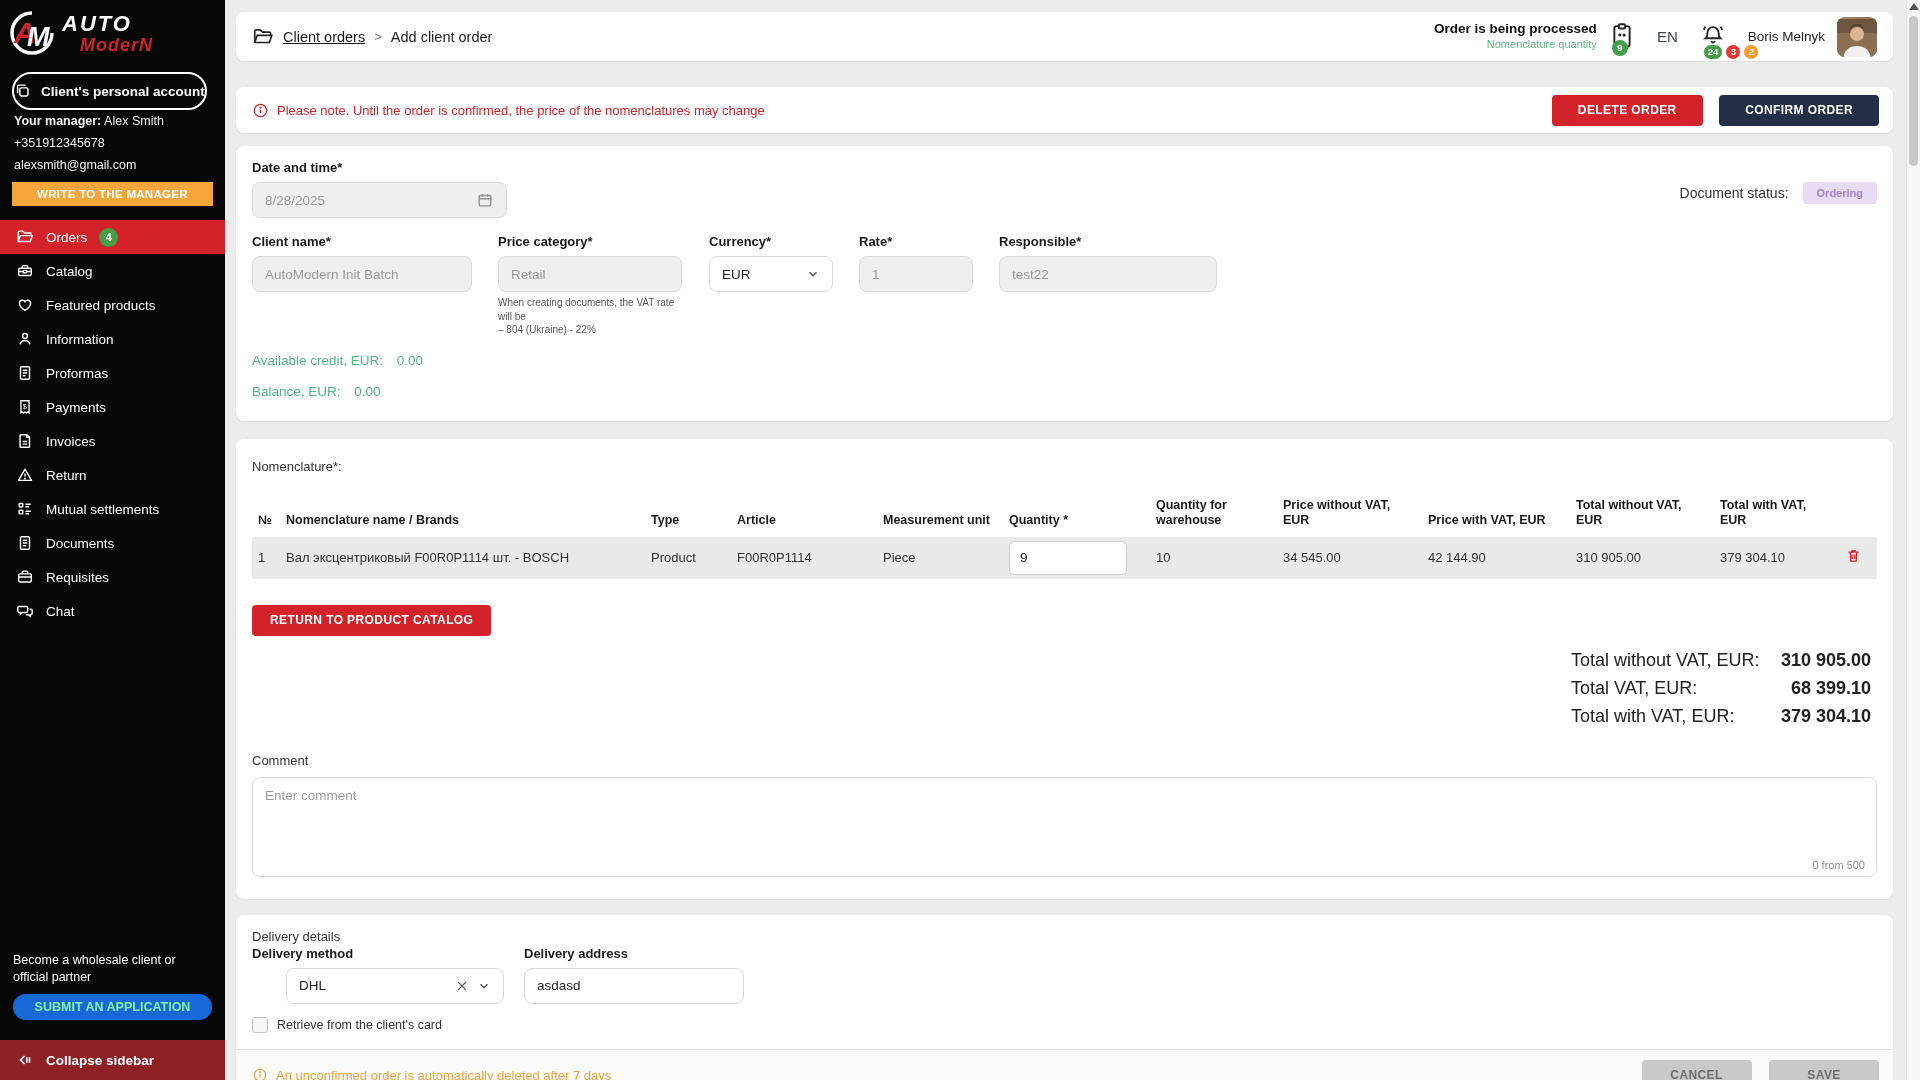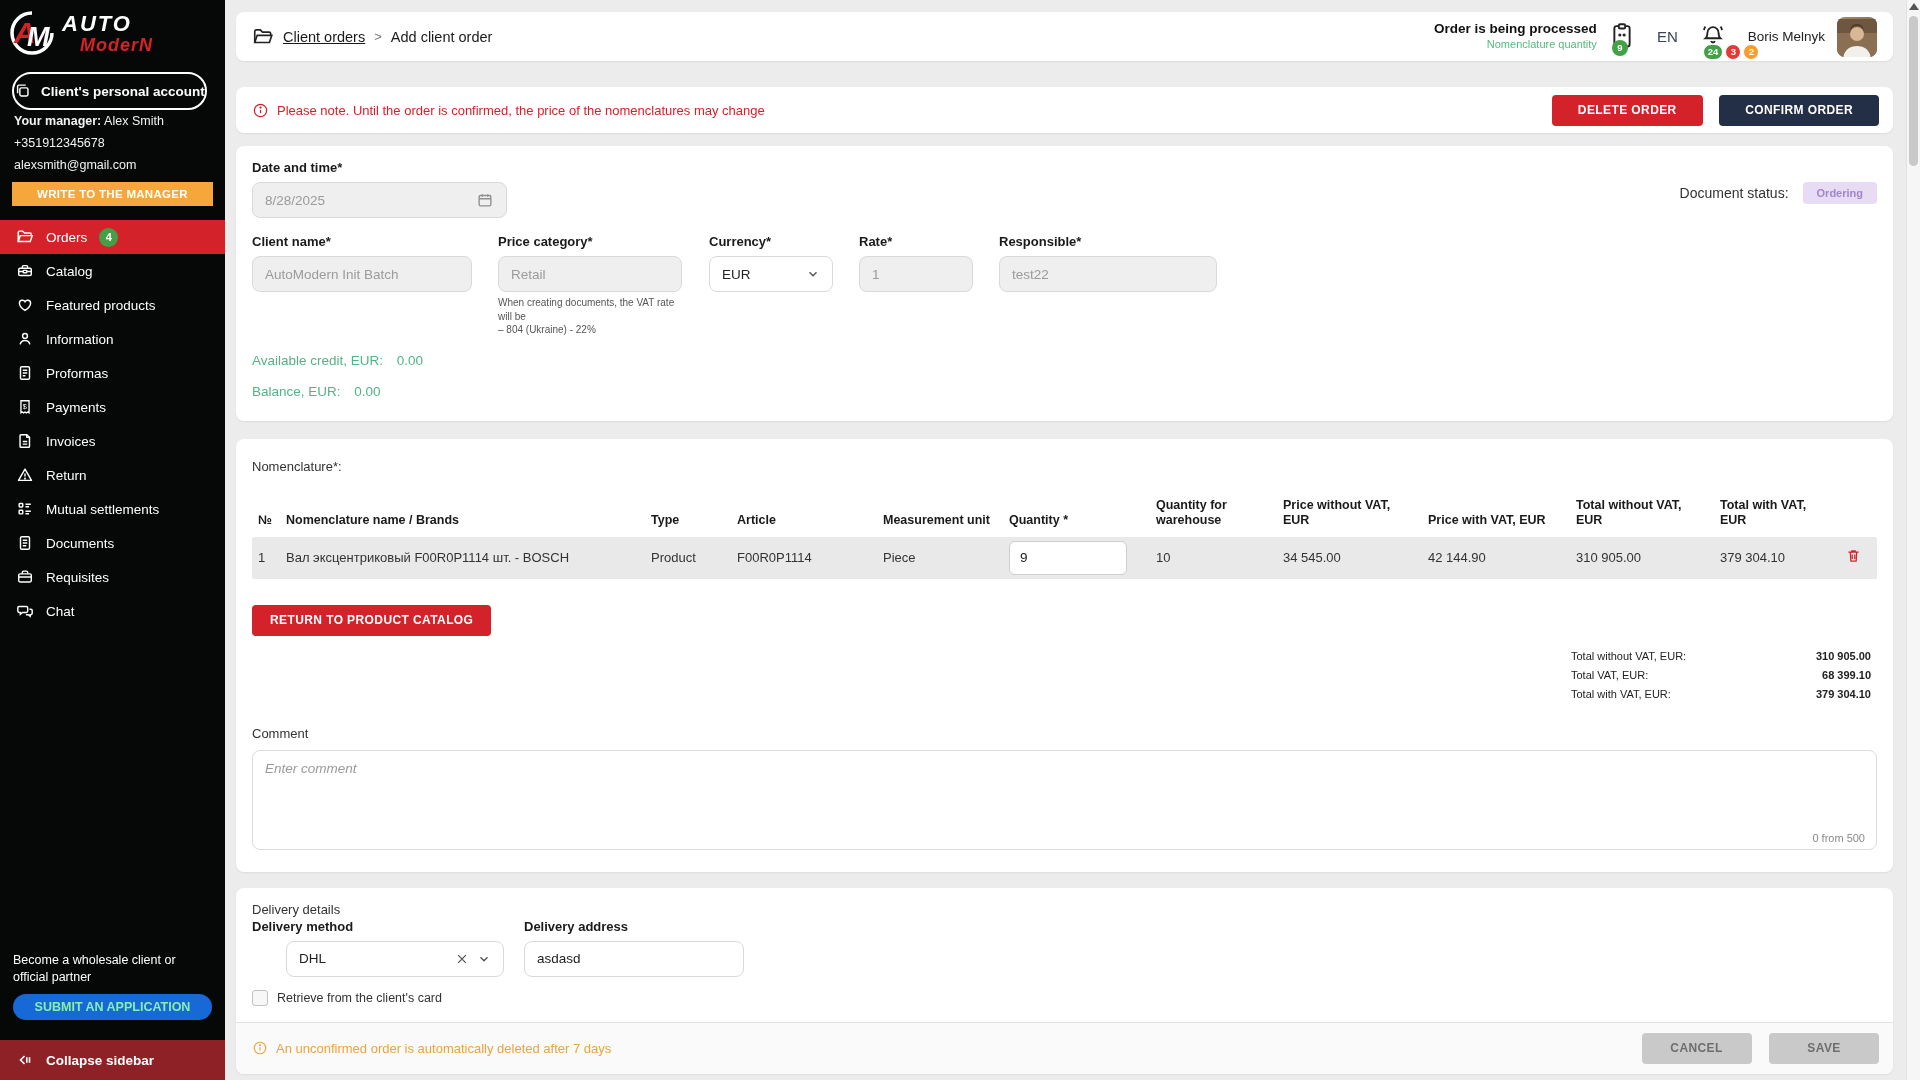--- a/index.html
+++ b/index.html
@@ -105,28 +105,28 @@
   .tr.body { background:#e9e9e9; height:42px; border-radius:2px; }
   .c-num{width:28px;} .c-name{width:365px;} .c-type{width:86px;} .c-art{width:146px;} .c-unit{width:126px;}
   .c-qty{width:147px;} .c-qwh{width:127px;} .c-p1{width:145px;} .c-p2{width:148px;} .c-t1{width:144px;}
   .c-t2{width:120px;} .c-trash{width:36px; display:flex; justify-content:flex-end;}
   .qty-input { width:118px; height:34px; border:1px solid #cfcfcf; border-radius:6px; padding:0 10px;
                font-size:13.5px; color:#222; font-family:"Liberation Sans",sans-serif; }
   .trash-btn { background:none; border:none; cursor:pointer; padding:2px; }
   .return-btn { margin-top:26px; background:#d3222a; height:31px; border:none; border-radius:4px;
                 color:#fff; font-weight:700; font-size:12px; letter-spacing:.4px; padding:0 18px; cursor:pointer; }
   .totals { margin-top:14px; margin-right:6px; display:flex; flex-direction:column; align-items:flex-end; gap:7px; }
-  .tot-row { display:flex; width:300px; font-size:11px; color:#222; }
+  .tot-row { display:flex; width:300px; font-size:18px; color:#222; }
   .tot-row .tl { flex:1; }
   .tot-row .tv { font-weight:700; }
   .comment-block { margin-top:26px; }
   .comment-lbl { font-size:13px; color:#333; font-weight:400; margin-bottom:9px; }
   .comment-wrap { position:relative; }
   .comment-area { width:100%; height:100px; border:1px solid #dcdcdc; border-radius:8px; resize:none;
-                  padding:10px 12px; font-size:13.5px; font-family:"Liberation Sans",sans-serif; color:#222;font-style:italic; }
+                  padding:10px 12px; font-size:13.5px; font-family:"Liberation Sans",sans-serif; color:#222; }
   .comment-area::placeholder { color:#9a9a9a; }
   .char-count { position:absolute; right:12px; bottom:10px; font-size:11px; color:#8a8a8a; }
 
   
   .delivery-card { margin-top:16px; overflow:hidden; }
   .delivery-inner { padding:14px 16px 16px; }
   .delivery-title { font-size:13px; color:#333; }
   .delivery-row { display:flex; gap:20px; margin-top:2px; }
   .dm-field { width:218px;margin-left:34px; }
   .da-field { width:220px; }

